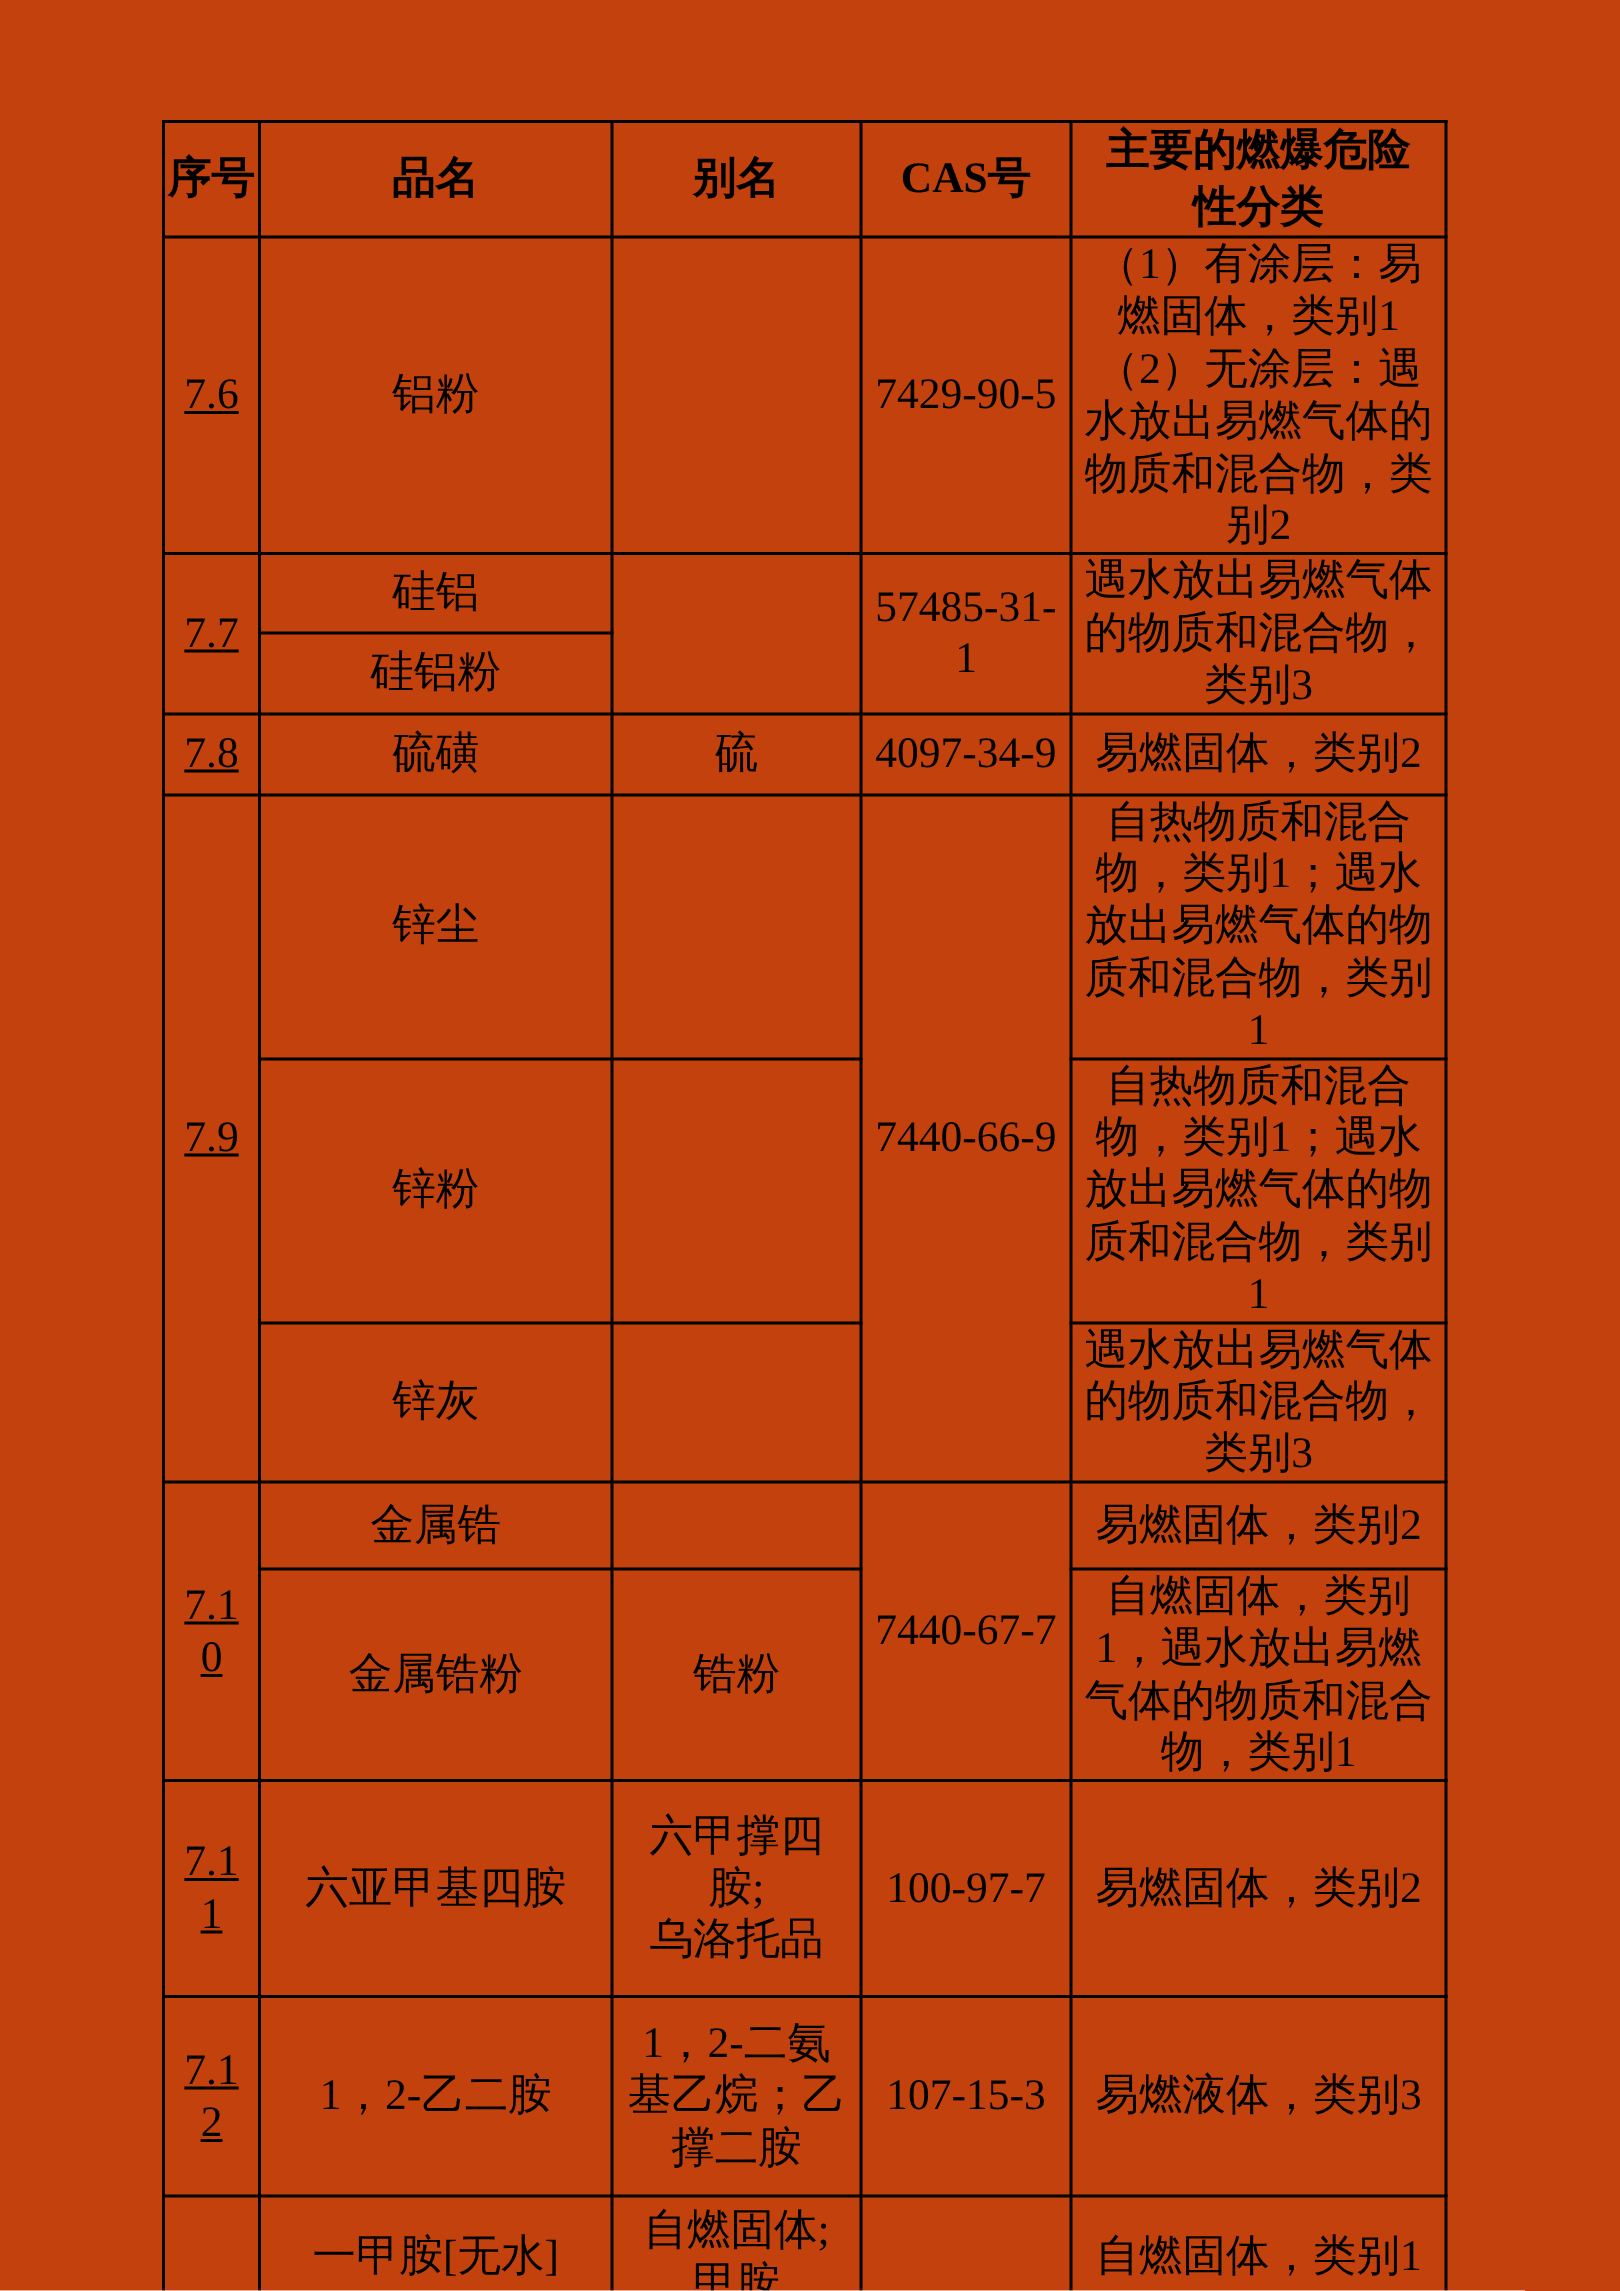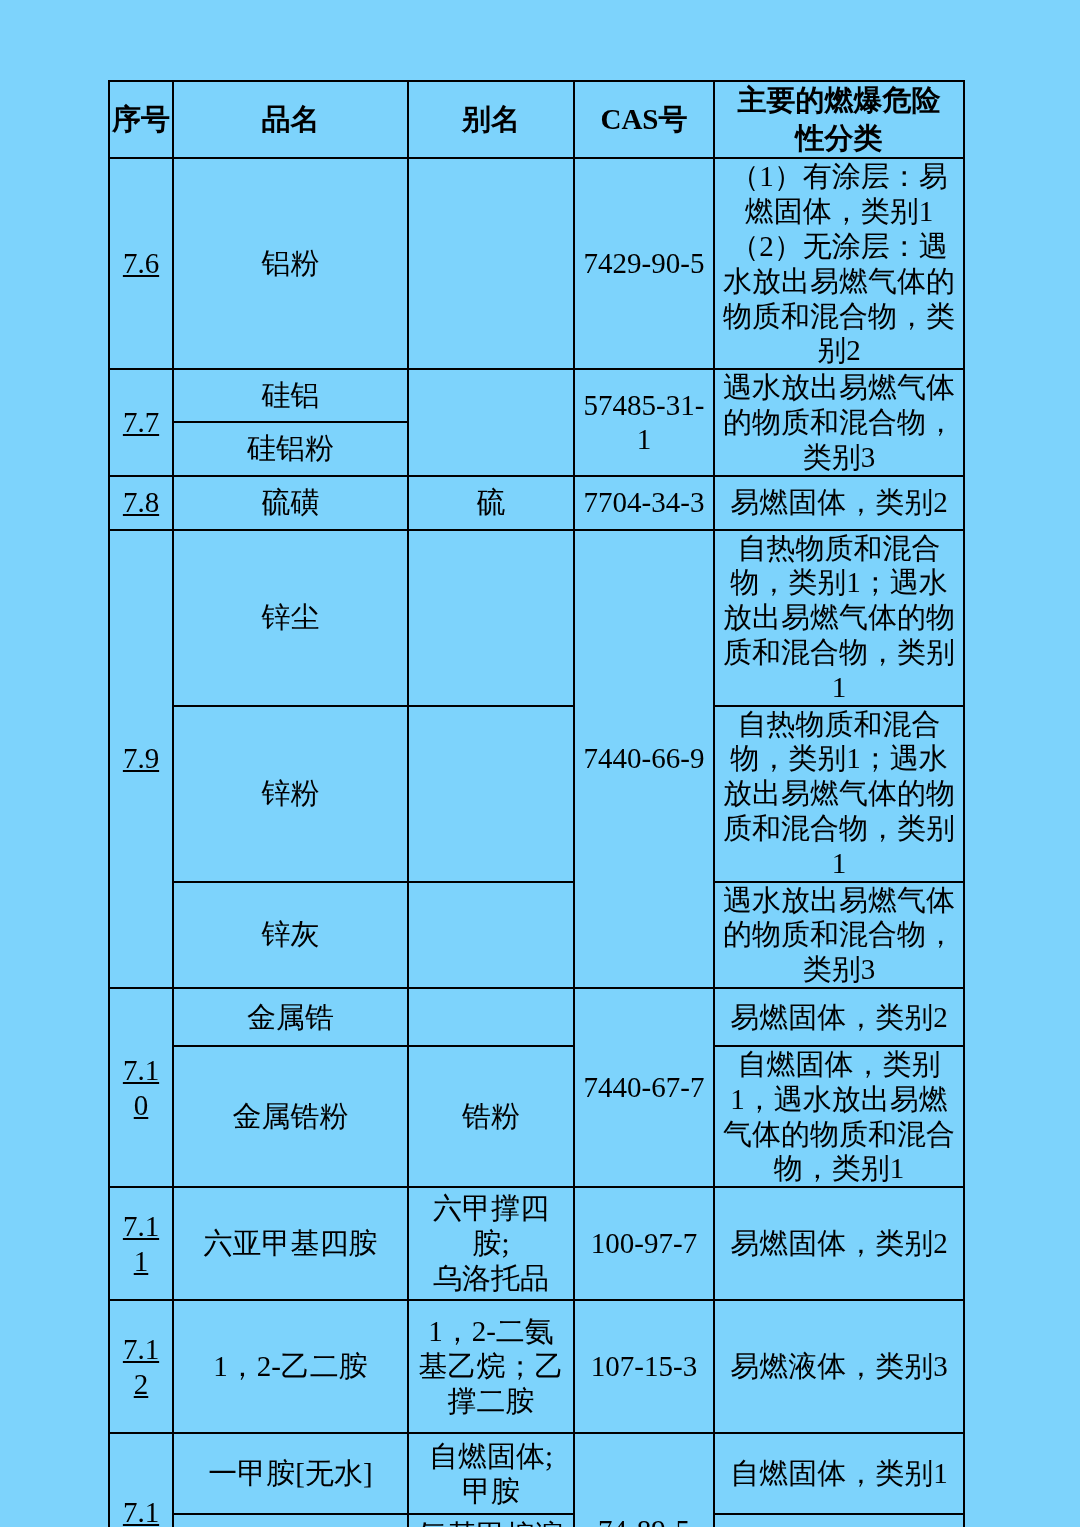--- a/index.html
+++ b/index.html
@@ -4,21 +4,21 @@
 <style>
   html, body {
     margin: 0;
     padding: 0;
     background: #ffffff;
   }
   .page {
     position: relative;
     width: 1080px;
     height: 1527px;
-    background: #7dd3fc;
+    background: #c2410c;
     overflow: hidden;
     font-family: "Liberation Serif", "DejaVu Serif", serif;
     color: #000000;
   }
   table.haz {
     position: absolute;
     left: 108px;
     top: 80px;
     width: 855px;
     border-collapse: collapse;
@@ -94,21 +94,21 @@
         <td class="hazard" rowspan="2">遇水放出易燃气体的物质和混合物，类别3</td>
       </tr>
       <tr style="height:52px">
         <td class="name">硅铝粉</td>
       </tr>
 
       <tr style="height:54px">
         <td class="seq">7.8</td>
         <td class="name">硫磺</td>
         <td class="alias">硫</td>
-        <td class="cas">7704-34-3</td>
+        <td class="cas">4097-34-9</td>
         <td class="hazard">易燃固体，类别2</td>
       </tr>
 
       <tr style="height:137px">
         <td class="seq" rowspan="3">7.9</td>
         <td class="name">锌尘</td>
         <td class="alias"></td>
         <td class="cas" rowspan="3">7440-66-9</td>
         <td class="hazard">自热物质和混合物，类别1；遇水放出易燃气体的物质和混合物，类别1</td>
       </tr>
@@ -129,21 +129,21 @@
         <td class="alias"></td>
         <td class="cas" rowspan="2">7440-67-7</td>
         <td class="hazard">易燃固体，类别2</td>
       </tr>
       <tr style="height:112px">
         <td class="name">金属锆粉</td>
         <td class="alias">锆粉</td>
         <td class="hazard">自燃固体，类别1，遇水放出易燃气体的物质和混合物，类别1</td>
       </tr>
 
-      <tr style="height:113px">
+      <tr style="height:144px">
         <td class="seq">7.11</td>
         <td class="name">六亚甲基四胺</td>
         <td class="alias">六甲撑四胺;
 乌洛托品</td>
         <td class="cas">100-97-7</td>
         <td class="hazard">易燃固体，类别2</td>
       </tr>
 
       <tr style="height:133px">
         <td class="seq">7.12</td>

